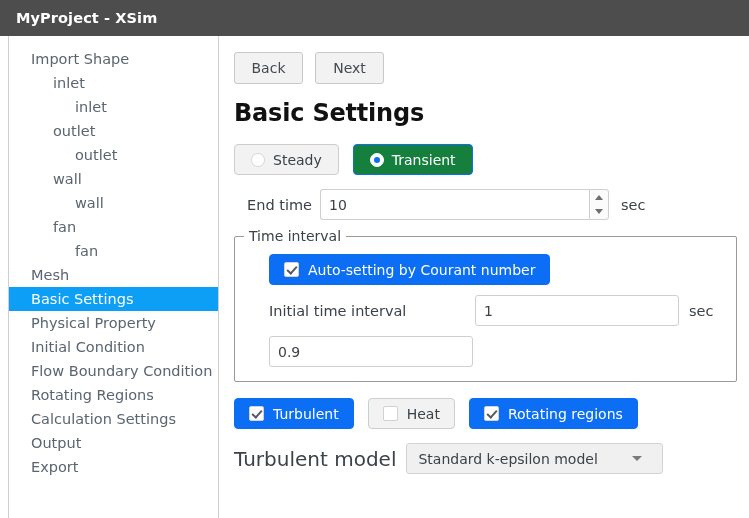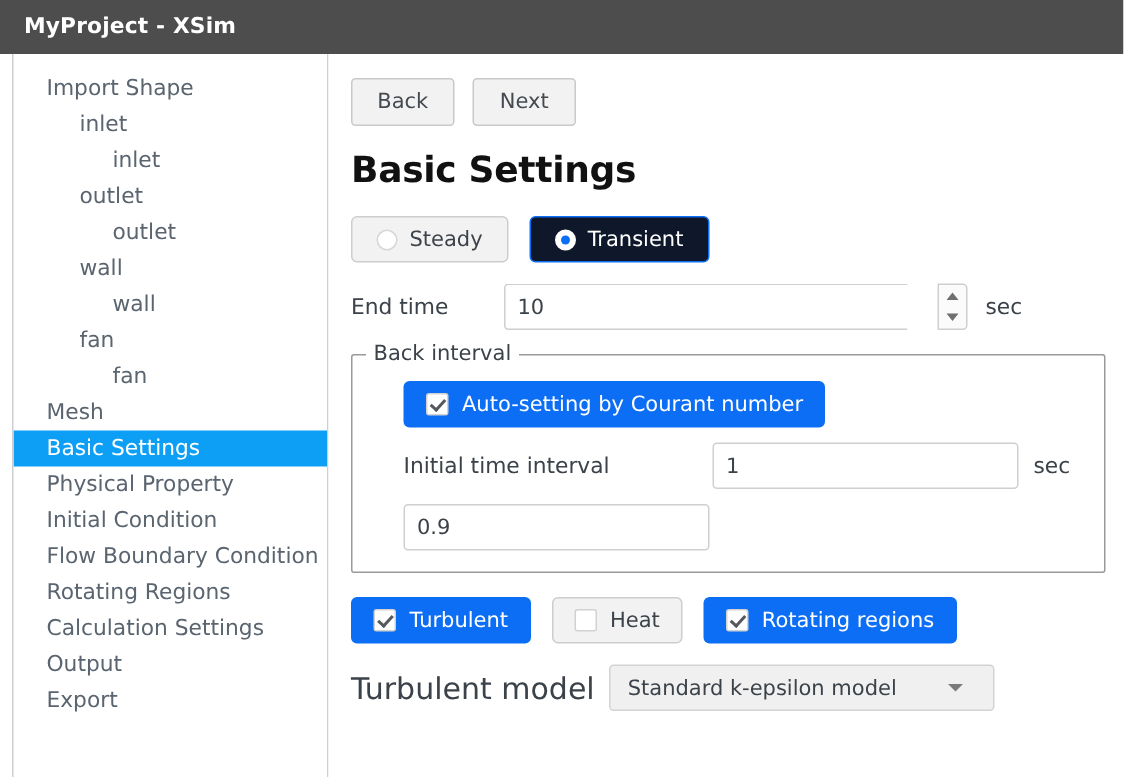--- a/index.html
+++ b/index.html
@@ -122,21 +122,21 @@
     font-size: 14px;
     cursor: pointer;
     user-select: none;
   }
   .modebtn.off {
     background: #f2f2f2;
     border: 1px solid #cdcdcd;
     color: #3b4249;
   }
   .modebtn.on {
-    background: #0f172a;
+    background: #15803d;
     border: 1px solid #0b6ef4;
     color: #ffffff;
   }
   .radio {
     width: 14px; height: 14px;
     border-radius: 50%;
     background: #ffffff;
     border: 1px solid #d6d6d6;
     box-sizing: border-box;
     flex: none;
@@ -154,26 +154,26 @@
 
   
   .endtime-row {
     display: flex;
     align-items: center;
     margin-top: 14px;
   }
   .field-label {
     font-size: 14.5px;
     color: #3b4249;
+    text-align: right;
   }
   .endtime-label { width: 78px; }
   .spin-wrap {
     display: flex;
-    margin-left: 24px;
-    gap: 20px;
+    margin-left: 8px;
   }
   .txtinput {
     height: 31px;
     box-sizing: border-box;
     border: 1px solid #cfcfcf;
     border-radius: 3px;
     background: #ffffff;
     font-size: 14px;
     color: #3b4249;
     padding: 0 8px;
@@ -398,21 +398,21 @@
             </div>
             <div class="spin-half">
               <span class="tri-dn"></span>
             </div>
           </div>
         </div>
         <span class="unit">sec</span>
       </div>
 
       <div class="fieldset">
-        <span class="legend">Back interval</span>
+        <span class="legend">Time interval</span>
 
         <div class="auto-row">
           <div class="checkbtn on">
             <span class="cbox checked"></span>
             <span>Auto-setting by Courant number</span>
           </div>
         </div>
 
         <div class="ti-row">
           <span class="ti-label">Initial time interval</span>

